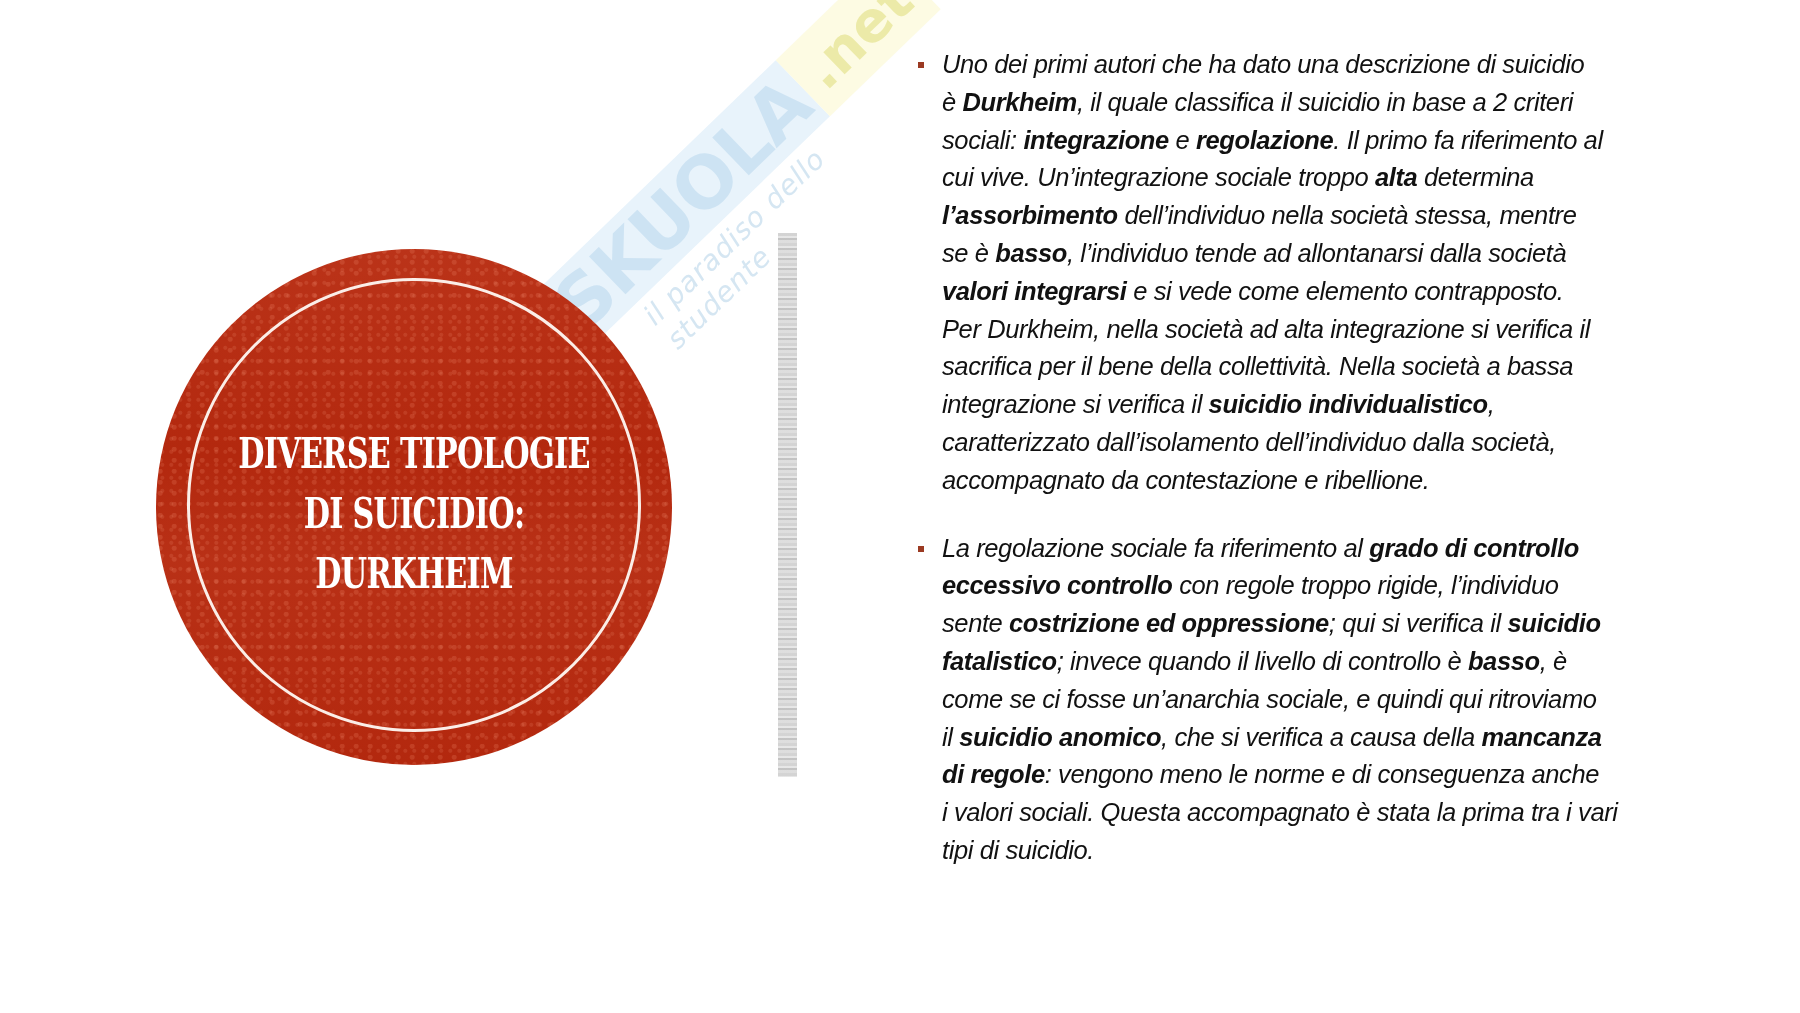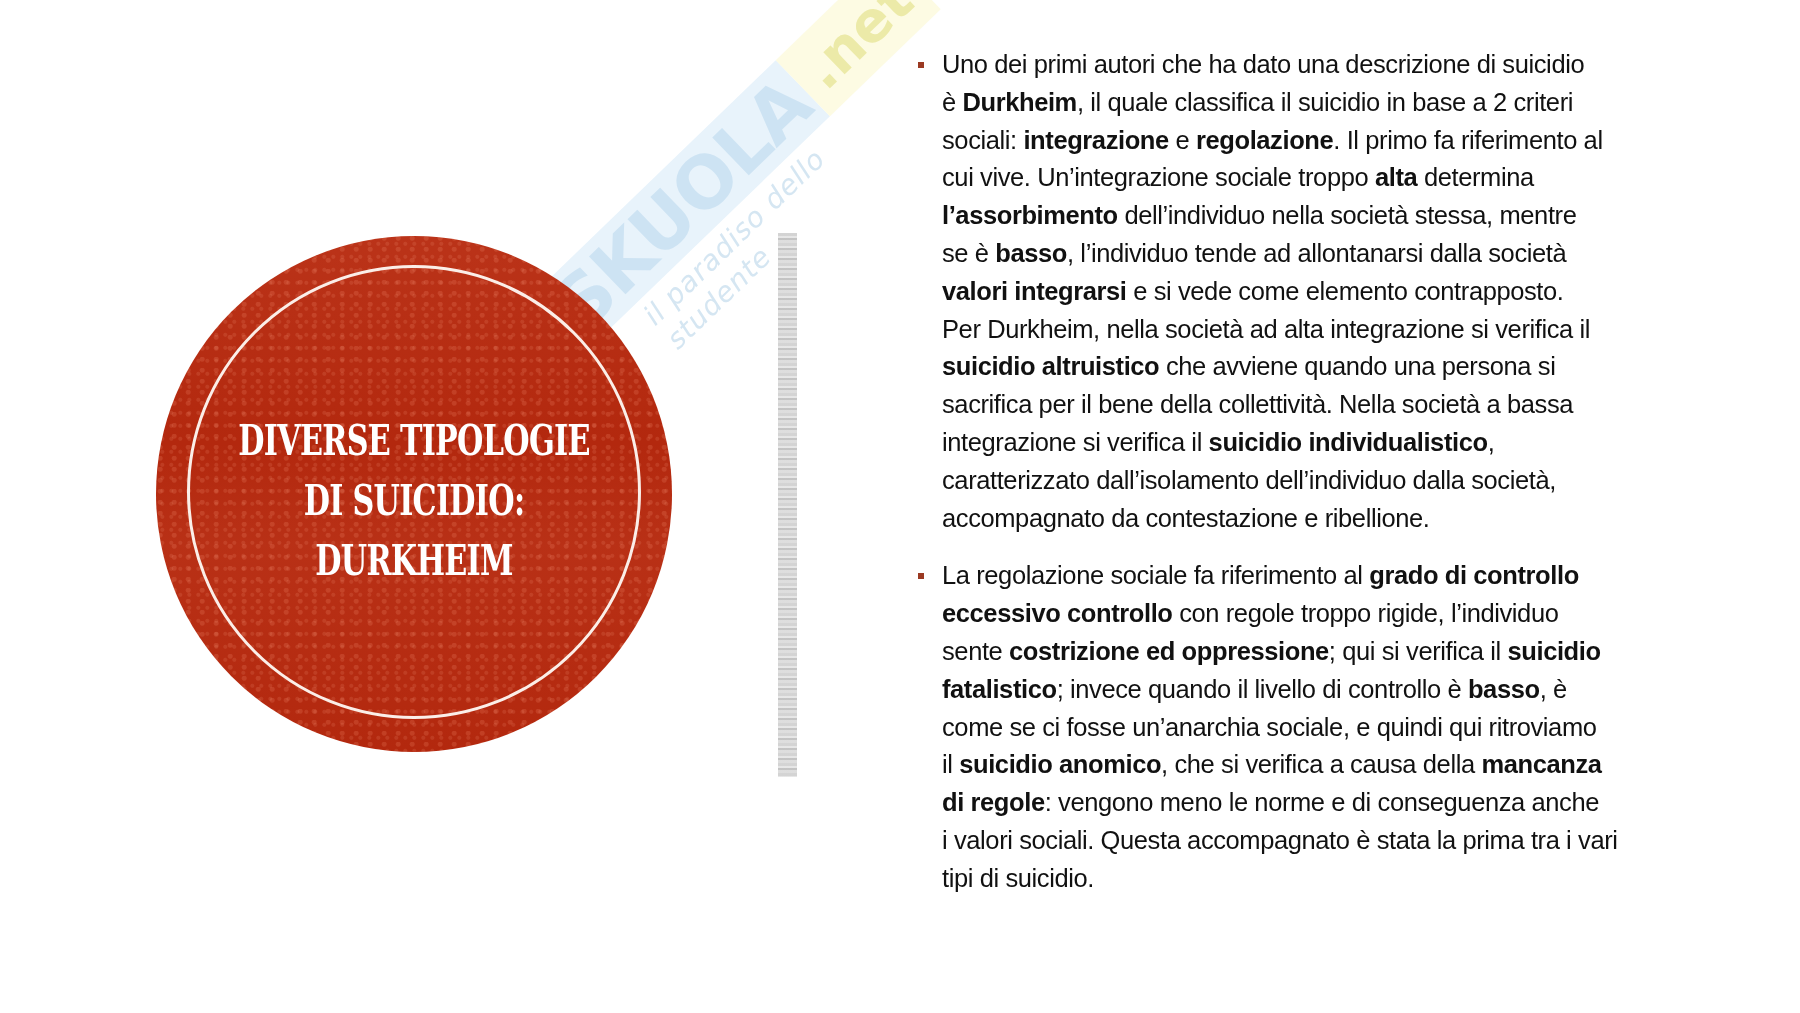--- a/index.html
+++ b/index.html
@@ -5,38 +5,38 @@
   html, body { margin:0; padding:0; background:#ffffff; }
   body { width:1800px; height:1013px; position:relative; overflow:hidden; font-family:"Liberation Sans", sans-serif; }
 
   .watermark { position:absolute; left:545px; top:18px; width:330px; height:320px; pointer-events:none; }
   .wm-rot { position:absolute; left:-20px; top:120px; width:400px; transform:rotate(-44deg); transform-origin:50% 50%; }
   .wm-band { display:flex; align-items:stretch; height:78px; }
   .wm-skuola { background:#e8f3fb; color:#cde3f3; font-family:"DejaVu Sans", sans-serif; font-weight:bold; font-size:72px; line-height:78px; padding:0 6px 0 14px; letter-spacing:-1px; }
   .wm-net { background:#fdfbe3; color:#eceaa8; font-family:"DejaVu Sans", sans-serif; font-weight:bold; font-size:56px; line-height:78px; padding:0 14px; }
   .wm-tag { color:#d5e6f2; font-family:"DejaVu Sans", sans-serif; font-style:italic; font-size:28px; margin-left:70px; margin-top:4px; letter-spacing:1px; }
 
-  .circle { position:absolute; left:156px; top:236px; width:516px; height:516px; border-radius:50%;
+  .circle { position:absolute; left:156px; top:249px; width:516px; height:516px; border-radius:50%;
     background:
       radial-gradient(circle at 30% 20%, rgba(255,160,130,0.18) 0 2px, transparent 3px) 0 0/14px 11px,
       radial-gradient(circle at 70% 60%, rgba(255,170,140,0.14) 0 1.5px, transparent 2.5px) 0 0/9px 13px,
       linear-gradient(180deg, rgba(255,150,120,0.10) 0%, rgba(0,0,0,0) 40%, rgba(255,150,120,0.08) 60%, rgba(0,0,0,0) 100%),
       #b3280e; }
   .ring { position:absolute; left:31px; top:29px; width:448px; height:448px; border:3px solid #fbeee8; border-radius:50%; }
   .circle-title { position:absolute; left:0; top:175px; width:516px; text-align:center; color:#ffffff;
     font-family:"DejaVu Serif", serif; font-weight:bold; font-size:42px; line-height:60px; letter-spacing:-1px;
     transform:scaleX(0.72); transform-origin:50% 0; }
   .circle-title div { white-space:nowrap; }
 
   .divider { position:absolute; left:778px; top:233px; width:19px; height:544px;
     background: repeating-linear-gradient(180deg, #cfcfcf 0 3px, #e4e4e4 3px 5px, #bdbdbd 5px 7px, #dadada 7px 10px); opacity:0.9; }
 
-  .content { position:absolute; left:918px; top:46px; width:760px; color:#111111; font-size:25.5px; line-height:37.8px; letter-spacing:-0.4px; }
+  .content { position:absolute; left:918px; top:46px; width:760px; color:#111111; font-size:25.5px; line-height:37.8px; letter-spacing:-0.4px;font-style:italic; }
   .para { position:relative; padding-left:24px; }
-  .para + .para { margin-top:20px; }
+  .para + .para { margin-top:30px; }
   .bullet { position:absolute; left:0; top:16px; width:6px; height:6px; background:#9b3a22; }
   .line { white-space:nowrap; }
   .line b { font-weight:bold; }
 </style>
 </head>
 <body>
 
 <div class="watermark">
   <div class="wm-rot">
     <div class="wm-band">
@@ -62,21 +62,20 @@
     <div class="para">
       <span class="bullet" style="background: rgb(155, 58, 34);"></span>
       <div class="line"><span>Uno dei primi autori che ha dato una descrizione di suicidio</span></div>
       <div class="line"><span>è </span><b>Durkheim</b><span>, il quale classifica il suicidio in base a 2 criteri</span></div>
       <div class="line"><span>sociali: </span><b>integrazione</b><span> e </span><b>regolazione</b><span>. Il primo fa riferimento al</span></div>
       <div class="line"><span>cui vive. Un’integrazione sociale troppo </span><b>alta</b><span> determina</span></div>
       <div class="line"><b>l’assorbimento</b><span> dell’individuo nella società stessa, mentre</span></div>
       <div class="line"><span>se è </span><b>basso</b><span>, l’individuo tende ad allontanarsi dalla società</span></div>
       <div class="line"><b>valori integrarsi</b><span> e si vede come elemento contrapposto.</span></div>
       <div class="line"><span>Per Durkheim, nella società ad alta integrazione si verifica il</span></div>
-      <div class="line"><b>suicidio altruistico</b><span> che avviene quando una persona si</span></div>
       <div class="line"><span>sacrifica per il bene della collettività. Nella società a bassa</span></div>
       <div class="line"><span>integrazione si verifica il </span><b>suicidio individualistico</b><span>,</span></div>
       <div class="line"><span>caratterizzato dall’isolamento dell’individuo dalla società,</span></div>
       <div class="line"><span>accompagnato da contestazione e ribellione.</span></div>
     </div>
     <div class="para">
       <span class="bullet" style="background: rgb(155, 58, 34);"></span>
       <div class="line"><span>La regolazione sociale fa riferimento al </span><b>grado di controllo</b></div>
       <div class="line"><b>eccessivo controllo</b><span> con regole troppo rigide, l’individuo</span></div>
       <div class="line"><span>sente </span><b>costrizione ed oppressione</b><span>; qui si verifica il </span><b>suicidio</b></div>

